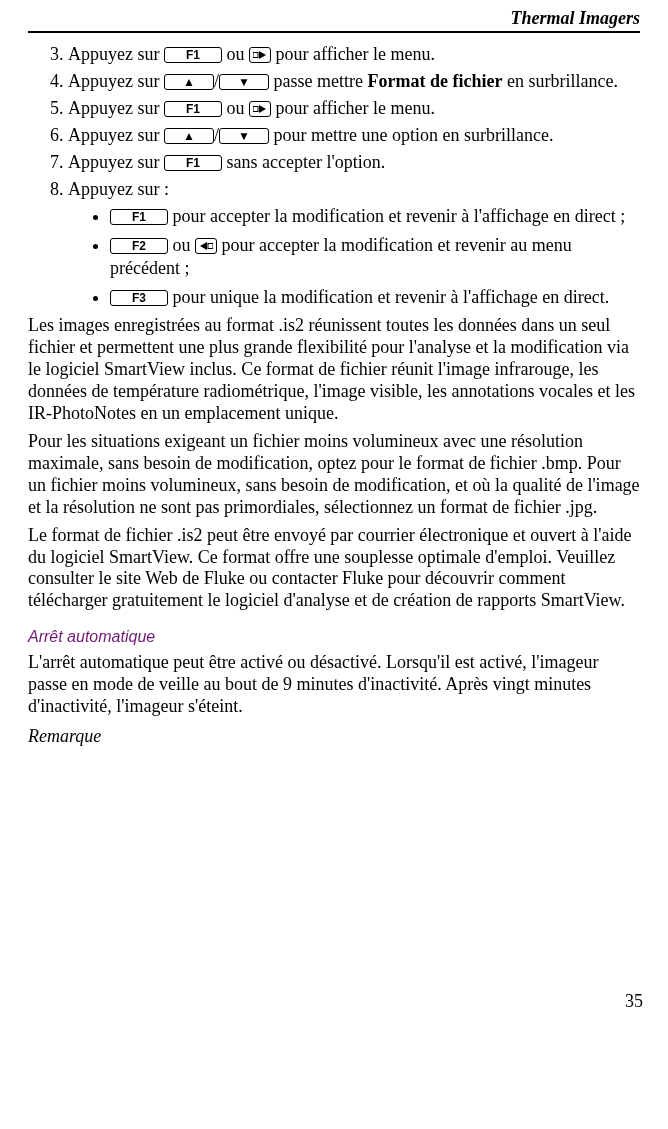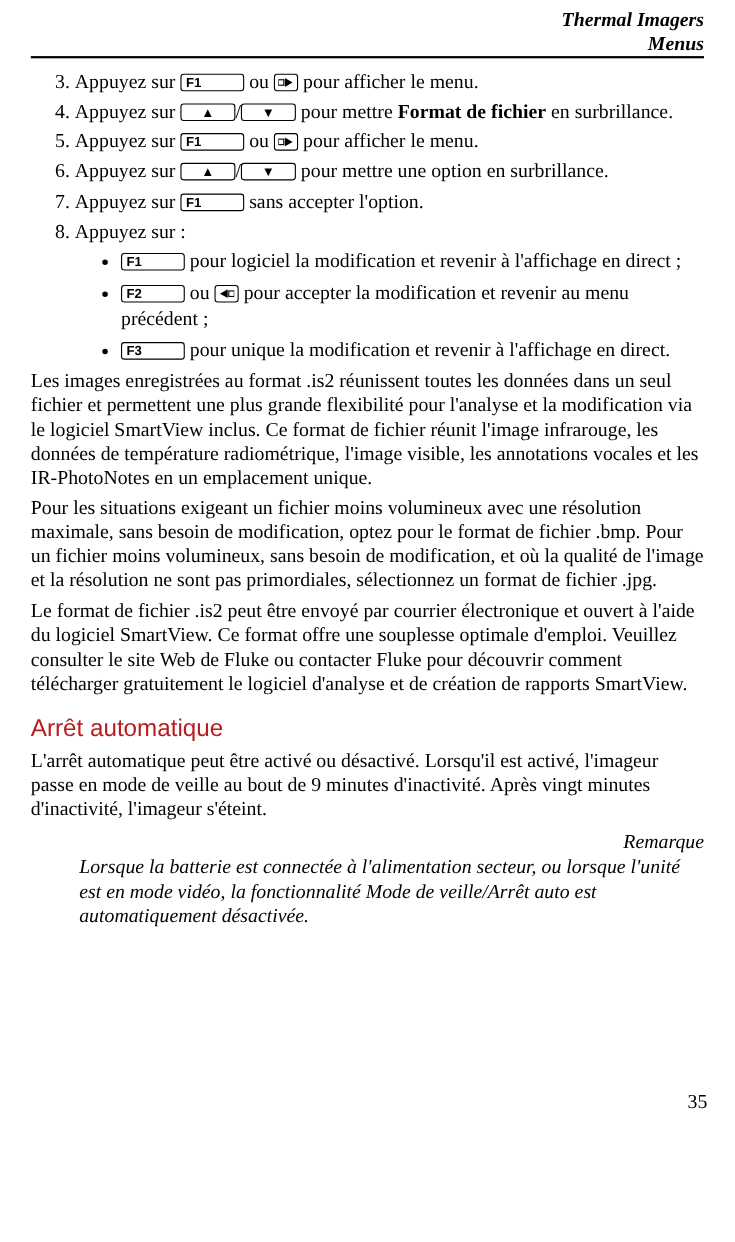--- a/index.html
+++ b/index.html
@@ -59,21 +59,21 @@
     height: 16px;
     line-height: 14px;
     font-family: Arial, Helvetica, sans-serif;
     font-size: 12px;
     font-weight: bold;
     padding: 0 4px;
     vertical-align: 0px;
     box-sizing: border-box;
     position: relative;
     top: -1px;
-    text-align: left;
+    text-align: center;
   }
   .key.arrow {
     min-width: 50px;
     text-align: center;
   }
   .key.small {
     min-width: 22px;
     text-align: center;
     padding: 0;
   }
@@ -81,27 +81,28 @@
     vertical-align: -1px;
   }
   .body-para {
     font-size: 18px;
     line-height: 1.22;
     margin: 6px 0;
     text-align: left;
   }
   h2.section {
     font-family: Arial, Helvetica, sans-serif;
+    font-style: italic;
     font-weight: normal;
-    color: #b91c1c;
-    font-size: 22px;
+    color: #701a75;
+    font-size: 16px;
     margin: 16px 0 6px 0;
   }
   .note-label {
-    text-align: right;
+    text-align: left;
     font-style: italic;
     font-size: 18px;
     margin: 8px 0 2px 0;
   }
   .note-body {
     font-style: italic;
     font-size: 18px;
     line-height: 1.22;
     margin: 0 8px 0 44px;
   }
@@ -113,51 +114,50 @@
   }
   b.strong { font-weight: bold; }
 </style>
 </head>
 <body>
 
 <div class="page">
 
   <div class="running-head">
     <span>Thermal Imagers</span>
-    <span class="sub">Menus</span>
   </div>
   <hr class="rule">
 
   <ol class="steps" start="3">
     <li>
       <span>Appuyez sur </span><span class="key">F1</span><span> ou </span><span class="key small"><svg width="14" height="10" viewBox="0 0 14 10">
             <rect x="0" y="2.5" width="5" height="5" fill="none" stroke="#000" stroke-width="1"></rect>
             <path d="M6 1 L13 5 L6 9 Z" fill="#000"></path>
           </svg></span><span> pour afficher le menu.</span>
     </li>
     <li>
-      <span>Appuyez sur </span><span class="key arrow">▲</span><span>/</span><span class="key arrow">▼</span><span> pour mettre </span><b class="strong">Format de fichier</b><span> en surbrillance.</span>
+      <span>Appuyez sur </span><span class="key arrow">▲</span><span>/</span><span class="key arrow">▼</span><span> passe mettre </span><b class="strong">Format de fichier</b><span> en surbrillance.</span>
     </li>
     <li>
       <span>Appuyez sur </span><span class="key">F1</span><span> ou </span><span class="key small"><svg width="14" height="10" viewBox="0 0 14 10">
             <rect x="0" y="2.5" width="5" height="5" fill="none" stroke="#000" stroke-width="1"></rect>
             <path d="M6 1 L13 5 L6 9 Z" fill="#000"></path>
           </svg></span><span> pour afficher le menu.</span>
     </li>
     <li>
       <span>Appuyez sur </span><span class="key arrow">▲</span><span>/</span><span class="key arrow">▼</span><span> pour mettre une option en surbrillance.</span>
     </li>
     <li>
       <span>Appuyez sur </span><span class="key">F1</span><span> sans accepter l'option.</span>
     </li>
     <li>
       <span>Appuyez sur :</span>
       <ul class="bullets">
         <li>
-          <span class="key">F1</span><span> pour logiciel la modification et revenir à l'affichage en direct ;</span>
+          <span class="key">F1</span><span> pour accepter la modification et revenir à l'affichage en direct ;</span>
         </li>
         <li>
           <span class="key">F2</span><span> ou </span><span class="key small"><svg width="14" height="10" viewBox="0 0 14 10">
                 <path d="M8 1 L1 5 L8 9 Z" fill="#000"></path>
                 <rect x="9" y="2.5" width="5" height="5" fill="none" stroke="#000" stroke-width="1"></rect>
               </svg></span><span> pour accepter la modification et revenir au menu précédent ;</span>
         </li>
         <li>
           <span class="key">F3</span><span> pour unique la modification et revenir à l'affichage en direct.</span>
         </li>
@@ -166,16 +166,15 @@
   </ol>
 
   <p class="body-para">Les images enregistrées au format .is2 réunissent toutes les données dans un seul fichier et permettent une plus grande flexibilité pour l'analyse et la modification via le logiciel SmartView inclus. Ce format de fichier réunit l'image infrarouge, les données de température radiométrique, l'image visible, les annotations vocales et les IR‑PhotoNotes en un emplacement unique.</p>
   <p class="body-para">Pour les situations exigeant un fichier moins volumineux avec une résolution maximale, sans besoin de modification, optez pour le format de fichier .bmp. Pour un fichier moins volumineux, sans besoin de modification, et où la qualité de l'image et la résolution ne sont pas primordiales, sélectionnez un format de fichier .jpg.</p>
   <p class="body-para">Le format de fichier .is2 peut être envoyé par courrier électronique et ouvert à l'aide du logiciel SmartView. Ce format offre une souplesse optimale d'emploi. Veuillez consulter le site Web de Fluke ou contacter Fluke pour découvrir comment télécharger gratuitement le logiciel d'analyse et de création de rapports SmartView.</p>
 
   <h2 class="section">Arrêt automatique</h2>
   <p class="body-para">L'arrêt automatique peut être activé ou désactivé. Lorsqu'il est activé, l'imageur passe en mode de veille au bout de 9 minutes d'inactivité. Après vingt minutes d'inactivité, l'imageur s'éteint.</p>
 
   <p class="note-label">Remarque</p>
-  <p class="note-body">Lorsque la batterie est connectée à l'alimentation secteur, ou lorsque l'unité est en mode vidéo, la fonctionnalité Mode de veille/Arrêt auto est automatiquement désactivée.</p>
 
   <div class="pagenum">35</div>
 </div>
 
 </body></html>

